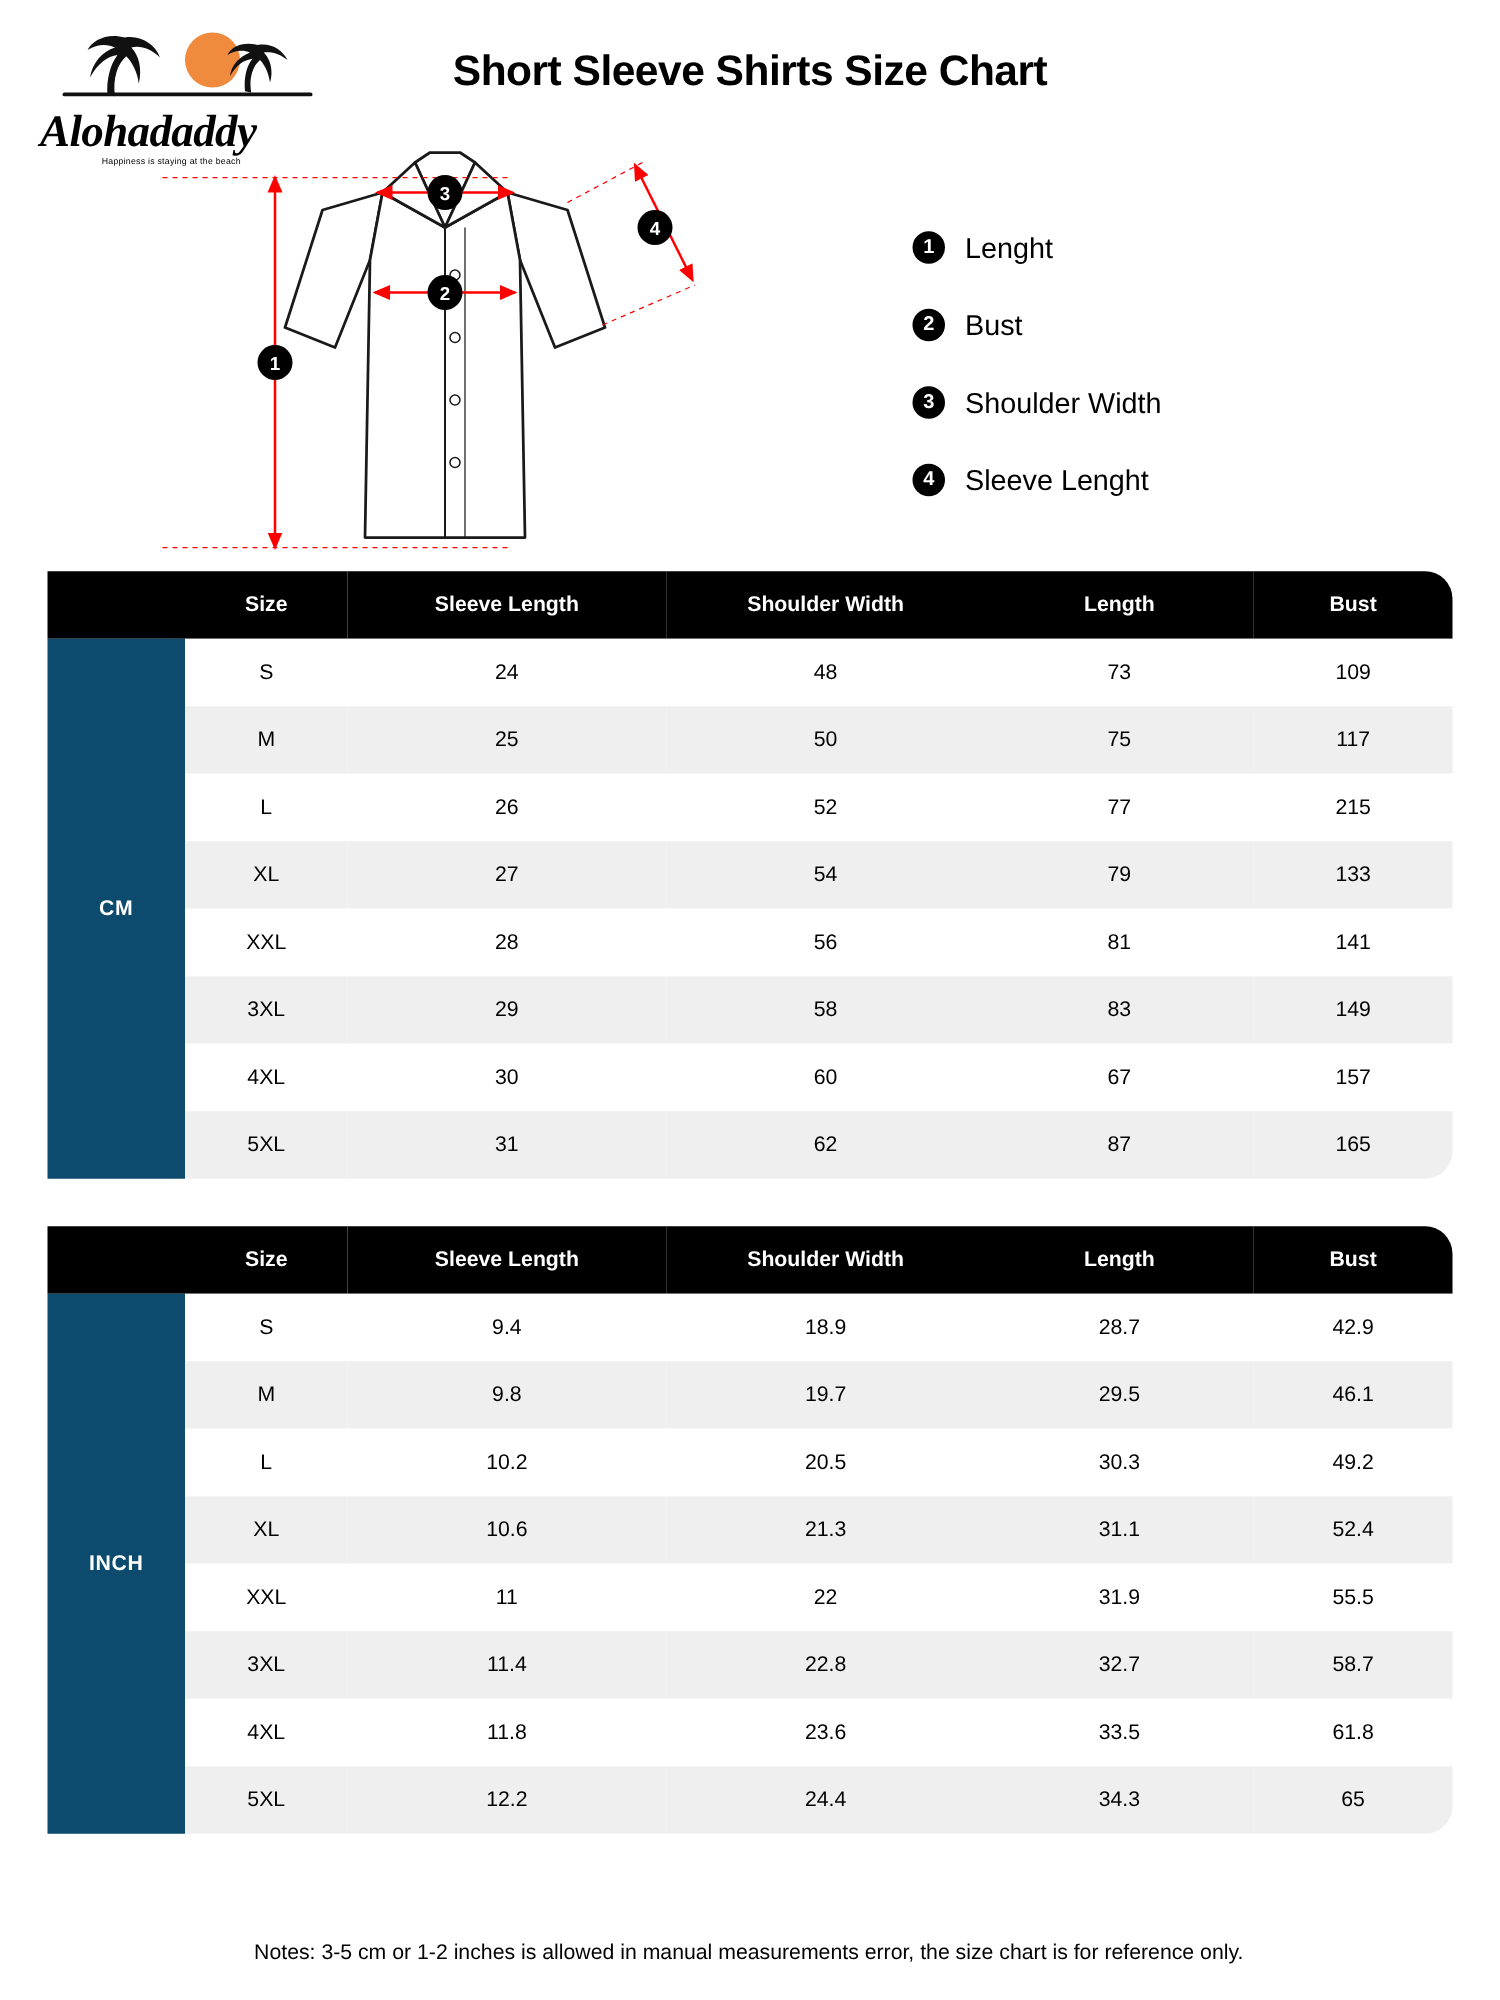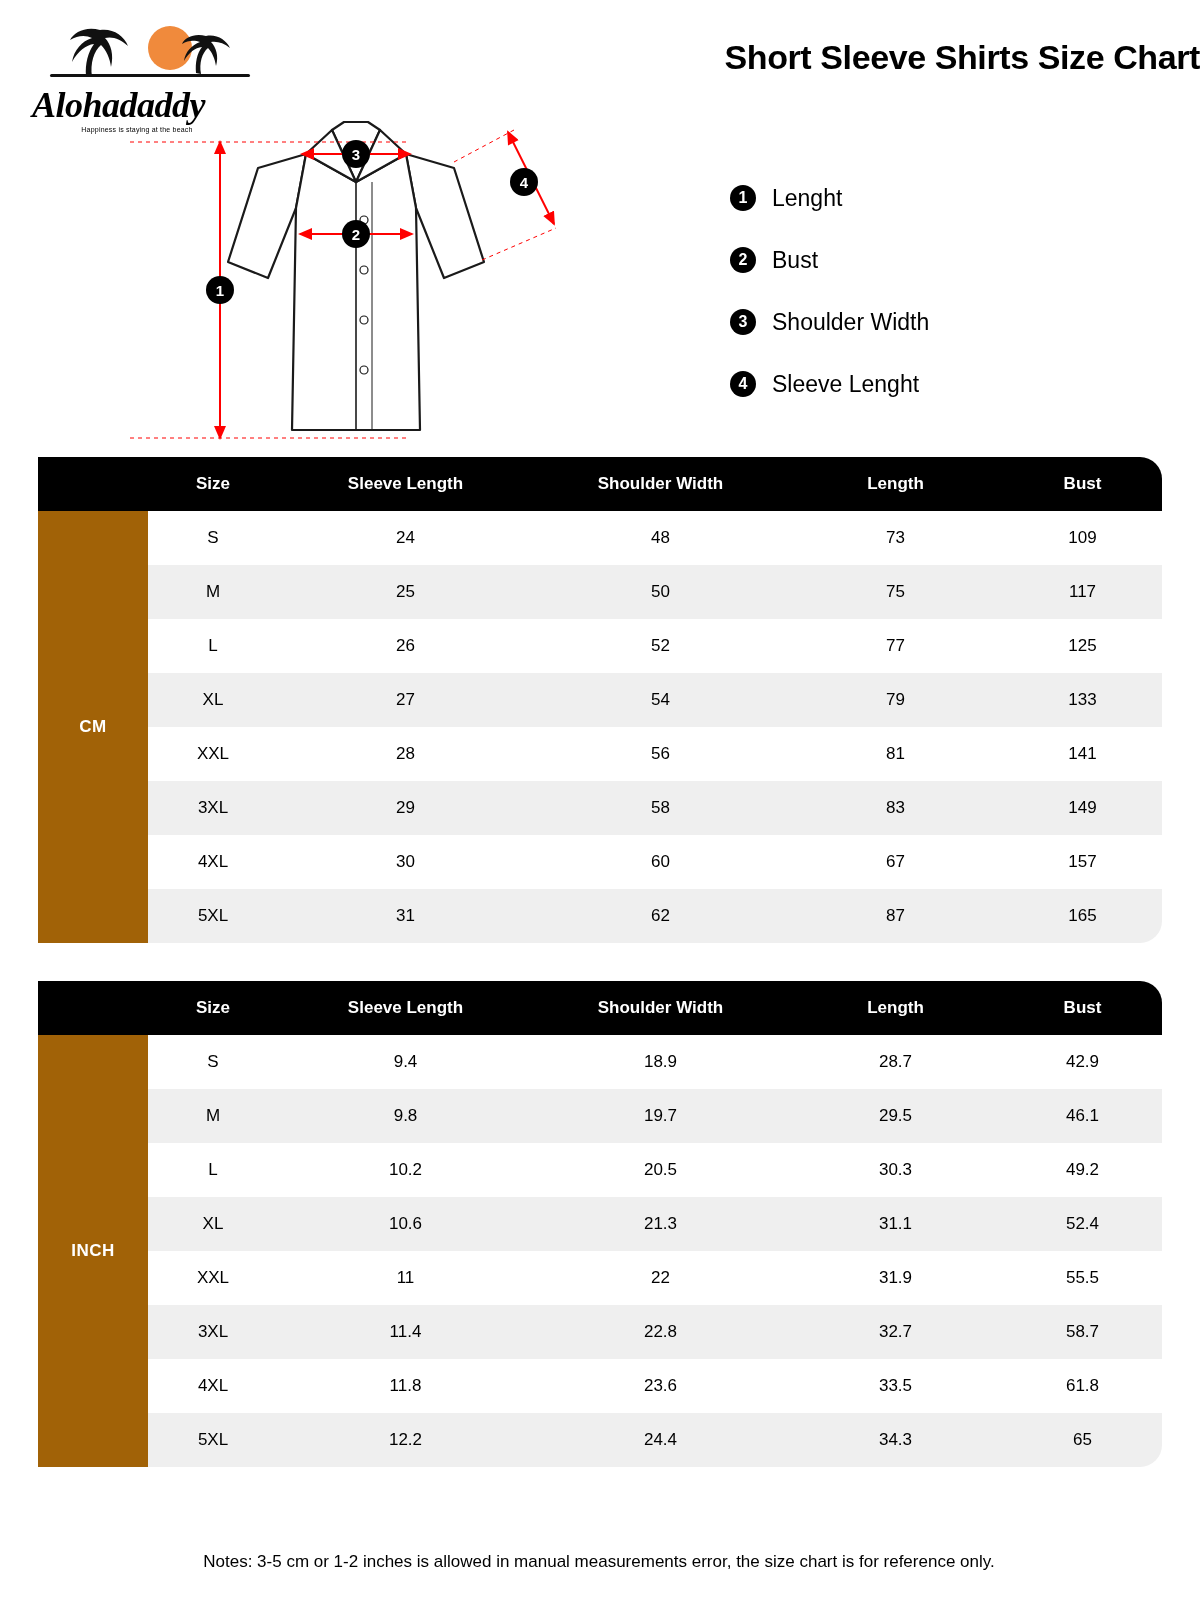--- a/index.html
+++ b/index.html
@@ -39,21 +39,21 @@
   }
   .logo-tag {
     font-family: "Liberation Sans", sans-serif;
     font-size: 7px;
     letter-spacing: 0.2px;
   }
   .page-title {
     position: absolute;
     left: 0; right: 0;
     top: 38px;
-    text-align: right;
+    text-align: center;
     font-size: 34px;
     font-weight: bold;
     letter-spacing: -0.4px;
   }
 
   
   .diagram {
     position: relative;
     height: 345px;
   }
@@ -125,21 +125,21 @@
     color: #ffffff;
     font-weight: bold;
     font-size: 18px;
     height: 46px;
   }
   thead th.unit-head { background: #000000; }
   thead th:first-child { border-top-left-radius: 0; }
   thead th:last-child  { border-top-right-radius: 22px; }
 
   td.unit-cell {
-    background: #a16207;
+    background: #0c4a6e;
     color: #ffffff;
     font-size: 30px;
     font-weight: bold;
     letter-spacing: 0.5px;
     vertical-align: middle;
   }
   tbody tr.odd td:not(.unit-cell)  { background: #ffffff; }
   tbody tr.even td:not(.unit-cell) { background: #efefef; }
 
   tbody tr:last-child td:last-child { border-bottom-right-radius: 22px; }
@@ -293,21 +293,21 @@
         <td>25</td>
         <td>50</td>
         <td>75</td>
         <td>117</td>
       </tr>
       <tr class="odd">
         <td>L</td>
         <td>26</td>
         <td>52</td>
         <td>77</td>
-        <td>125</td>
+        <td>215</td>
       </tr>
       <tr class="even">
         <td>XL</td>
         <td>27</td>
         <td>54</td>
         <td>79</td>
         <td>133</td>
       </tr>
       <tr class="odd">
         <td>XXL</td>

